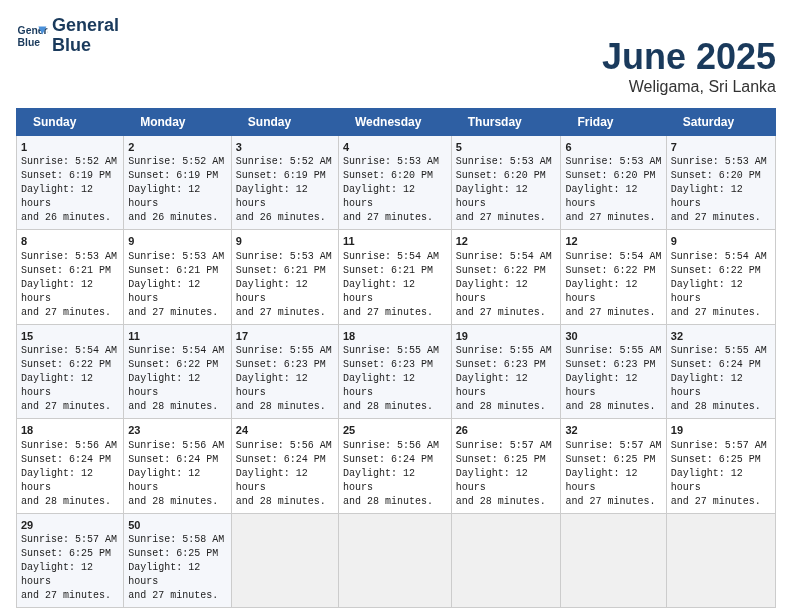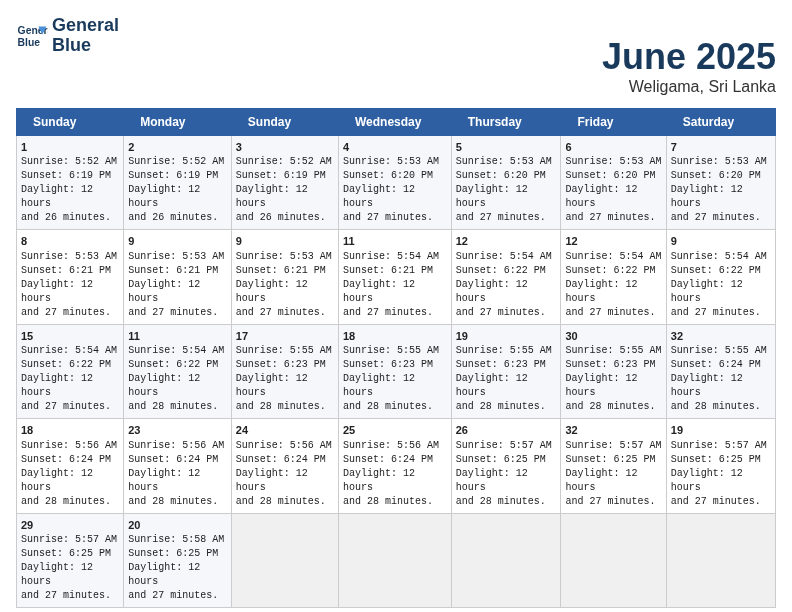--- a/index.html
+++ b/index.html
@@ -328,21 +328,21 @@
       </tr>
       <tr>
         <td>
           <span class="day-num">29</span>
           <span class="cell-text">Sunrise: 5:57 AM
 Sunset: 6:25 PM
 Daylight: 12 hours
 and 27 minutes.</span>
         </td>
         <td>
-          <span class="day-num">20</span>
+          <span class="day-num">50</span>
           <span class="cell-text">Sunrise: 5:58 AM
 Sunset: 6:25 PM
 Daylight: 12 hours
 and 27 minutes.</span>
         </td>
         <td class="empty-cell"></td>
         <td class="empty-cell"></td>
         <td class="empty-cell"></td>
         <td class="empty-cell"></td>
         <td class="empty-cell"></td>

